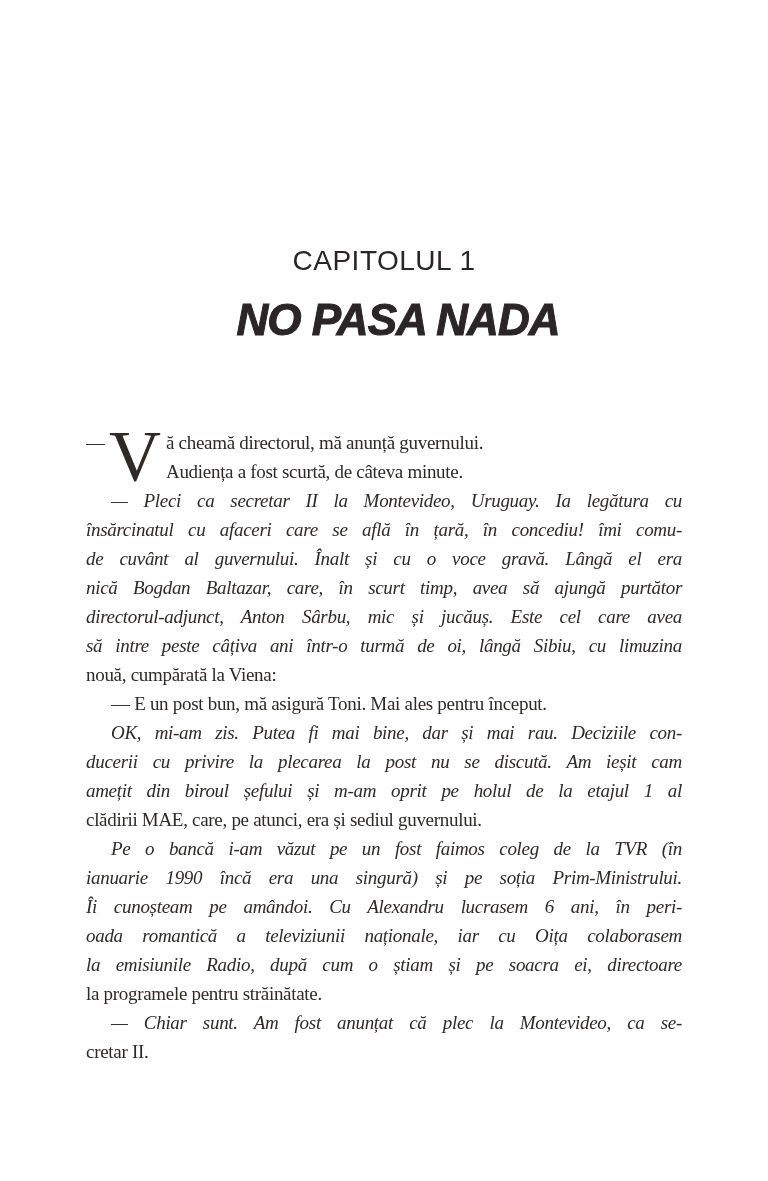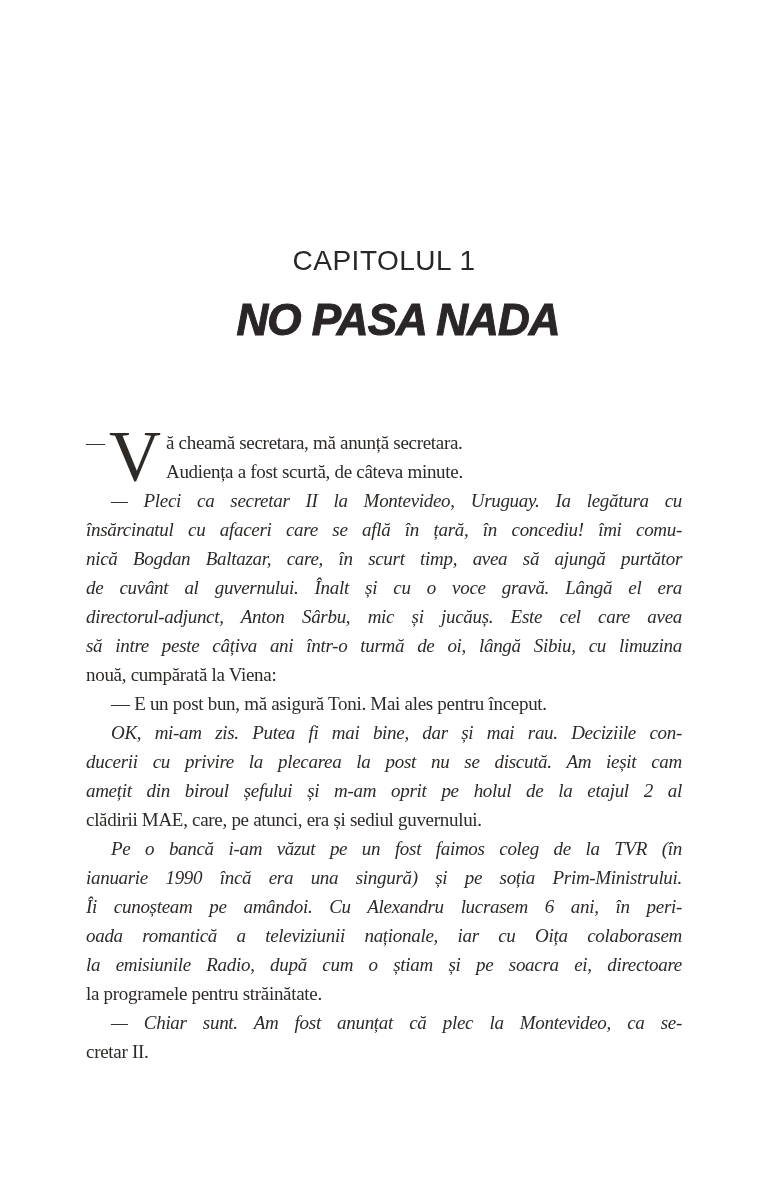--- a/index.html
+++ b/index.html
@@ -89,39 +89,39 @@
 
 <div class="page" style="--paper: #ffffff; --ink: #2d2a28; --heading-ink: #2a2627;">
   <h2 class="chapter-label">CAPITOLUL 1</h2>
   <h1 class="chapter-title">NO PASA NADA</h1>
   <div class="body-text">
       <div class="para">
         <span class="dropcap-group">
           <span class="dropcap-dash">—</span>
           <span class="dropcap-letter">V</span>
         </span>
-        <div class="line">ă cheamă secretara, mă anunță secretara.</div>
+        <div class="line">ă cheamă directorul, mă anunță guvernului.</div>
         <div class="line">Audiența a fost scurtă, de câteva minute.</div>
       </div>
       <div class="para">
         <div class="line just indent">— Pleci ca secretar II la Montevideo, Uruguay. Ia legătura cu</div>
         <div class="line just">însărcinatul cu afaceri care se află în țară, în concediu! îmi comu-</div>
+        <div class="line just">de cuvânt al guvernului. Înalt și cu o voce gravă. Lângă el era</div>
         <div class="line just">nică Bogdan Baltazar, care, în scurt timp, avea să ajungă purtător</div>
-        <div class="line just">de cuvânt al guvernului. Înalt și cu o voce gravă. Lângă el era</div>
         <div class="line just">directorul-adjunct, Anton Sârbu, mic și jucăuș. Este cel care avea</div>
         <div class="line just">să intre peste câțiva ani într-o turmă de oi, lângă Sibiu, cu limuzina</div>
         <div class="line">nouă, cumpărată la Viena:</div>
       </div>
       <div class="para">
         <div class="line indent">— E un post bun, mă asigură Toni. Mai ales pentru început.</div>
       </div>
       <div class="para">
         <div class="line just indent">OK, mi-am zis. Putea fi mai bine, dar și mai rau. Deciziile con-</div>
         <div class="line just">ducerii cu privire la plecarea la post nu se discută. Am ieșit cam</div>
-        <div class="line just">amețit din biroul șefului și m-am oprit pe holul de la etajul 2 al</div>
+        <div class="line just">amețit din biroul șefului și m-am oprit pe holul de la etajul 1 al</div>
         <div class="line">clădirii MAE, care, pe atunci, era și sediul guvernului.</div>
       </div>
       <div class="para">
         <div class="line just indent">Pe o bancă i-am văzut pe un fost faimos coleg de la TVR (în</div>
         <div class="line just">ianuarie 1990 încă era una singură) și pe soția Prim-Ministrului.</div>
         <div class="line just">Îi cunoșteam pe amândoi. Cu Alexandru lucrasem 6 ani, în peri-</div>
         <div class="line just">oada romantică a televiziunii naționale, iar cu Oița colaborasem</div>
         <div class="line just">la emisiunile Radio, după cum o știam și pe soacra ei, directoare</div>
         <div class="line">la programele pentru străinătate.</div>
       </div>

